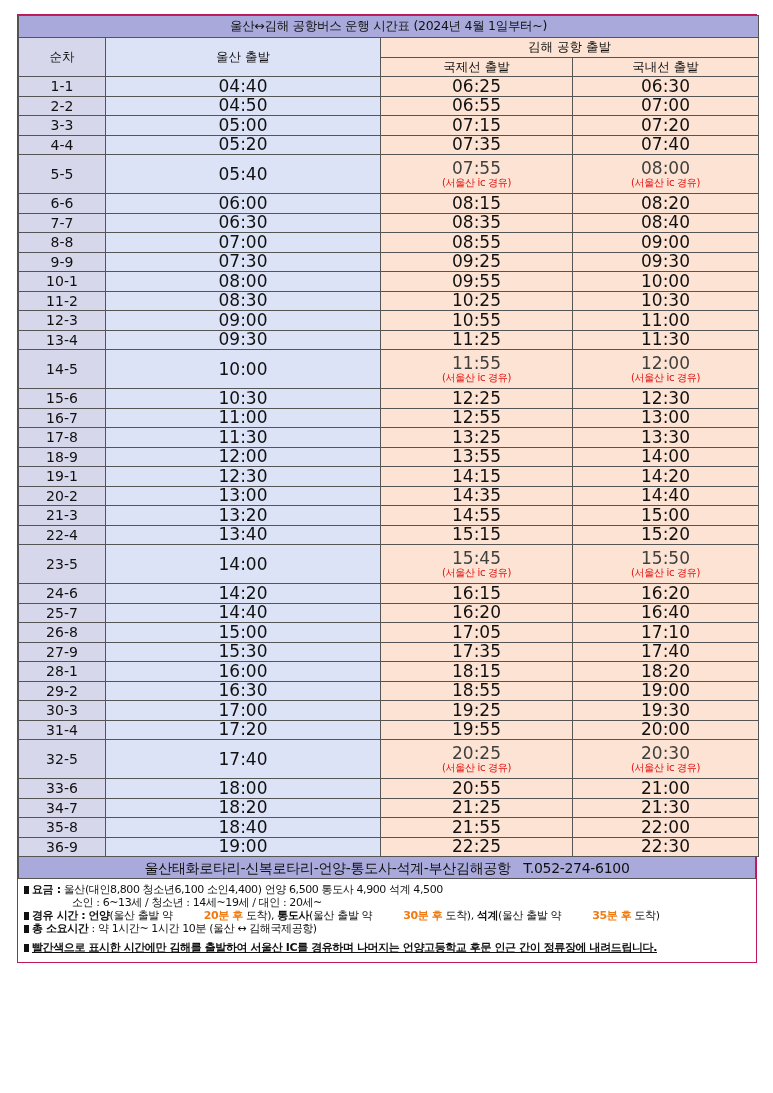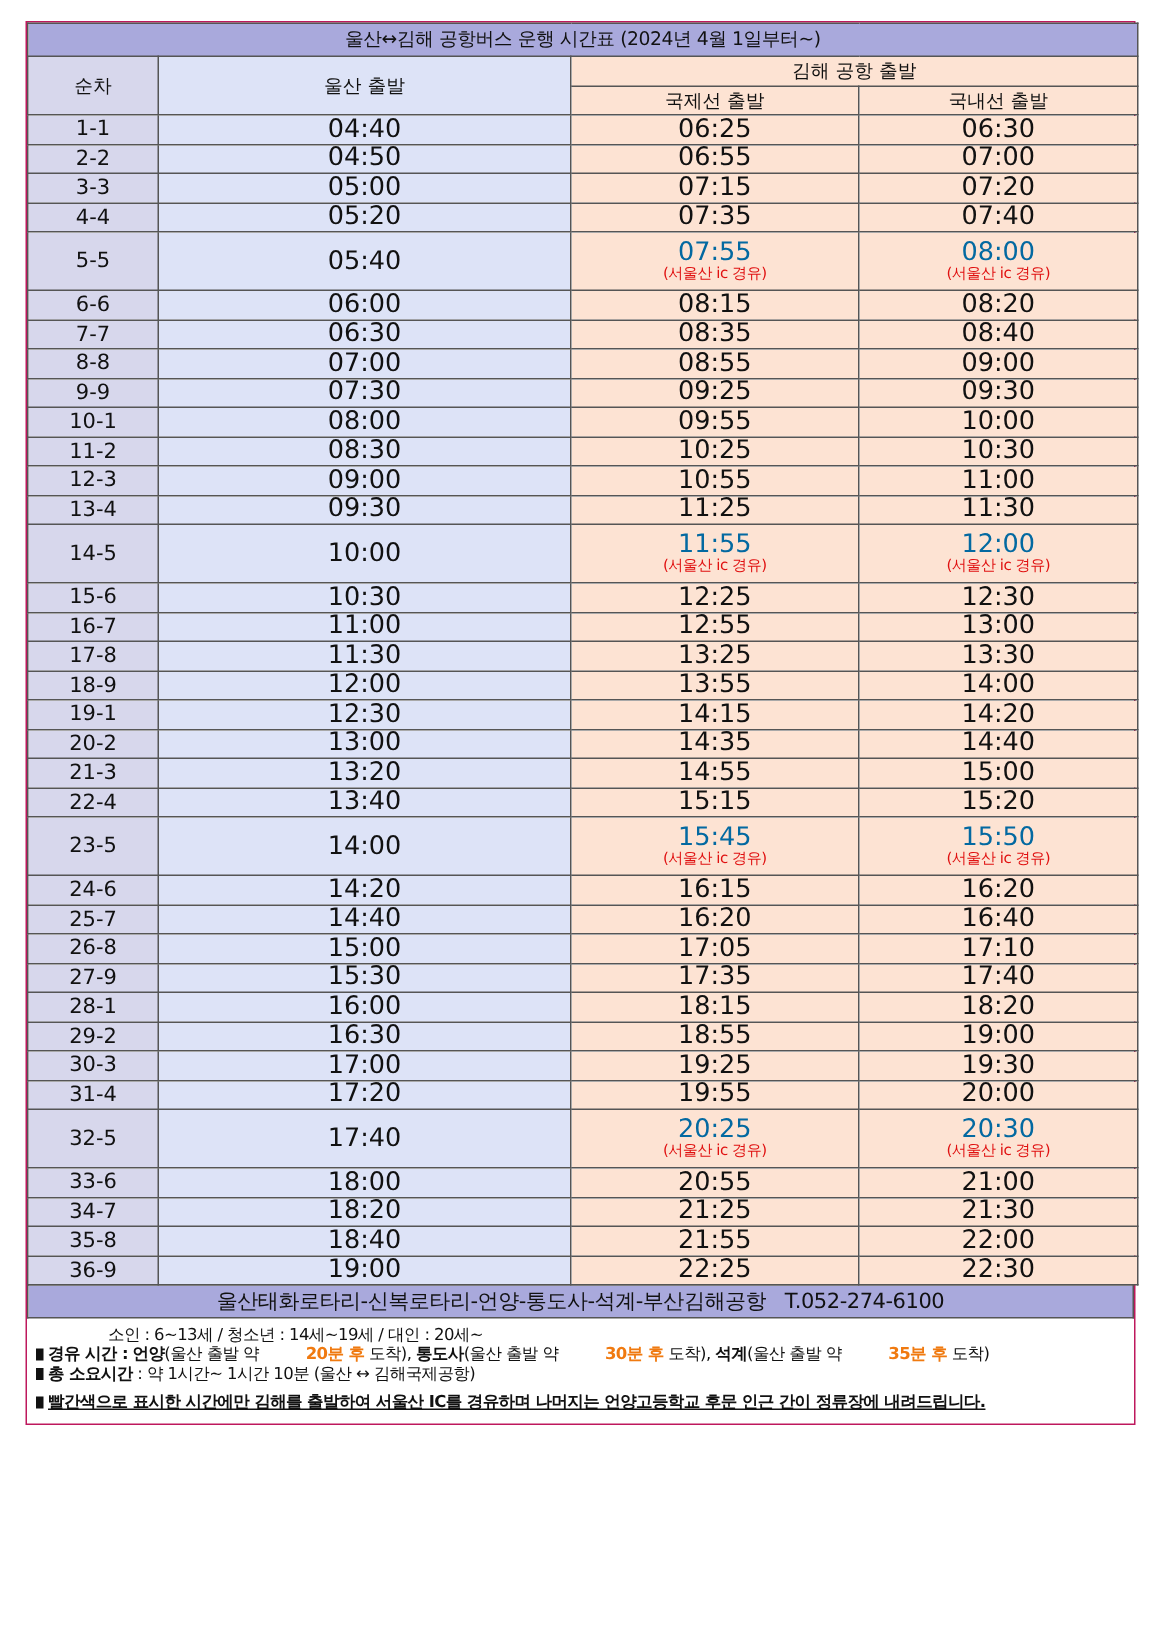--- a/index.html
+++ b/index.html
@@ -8,21 +8,21 @@
   table.tt{border-collapse:collapse;width:100%;table-layout:fixed;}
   table.tt td{border:1px solid #555;text-align:center;padding:0;line-height:1;overflow:hidden;white-space:nowrap;}
   .title td{background:#a9a9dc;height:21px;font-size:12.5px;letter-spacing:-0.3px;}
   .hdr td{font-size:12.5px;}
   .c-seq{background:#d7d7ec;}
   .c-ulsan{background:#dde3f7;}
   .c-gim{background:#fde3d3;}
   .row td{height:18.5px;font-size:17px;}
   .row td.c-seq{font-size:14px;}
   .row.tall td{height:38px;}
-  .red-time{color:#0369a1;font-size:17px;display:block;line-height:18px;}
+  .red-time{color:#404040;font-size:17px;display:block;line-height:18px;}
   .red-note{color:#e01010;font-size:10px;display:block;line-height:12px;letter-spacing:-0.3px;}
   .route td{background:#a9a9dc;height:21px;font-size:14px;letter-spacing:-0.3px;}
   #notes{padding:4px 6px 8px 6px;font-size:11px;line-height:13px;letter-spacing:-0.4px;}
   #notes .ln{white-space:nowrap;}
   #notes b{font-weight:bold;}
   .bullet{display:inline-block;width:5px;height:8px;background:#111;margin-right:3px;vertical-align:-1px;}
   .orange{color:#f07a10;font-weight:bold;margin-left:28px;}
   .indent{padding-left:48px;}
   .underline{text-decoration:underline;font-weight:bold;}
   .gap{height:6px;}
@@ -294,20 +294,23 @@
       </tbody>
   </table>
   <table class="tt" style="margin-top:-1px;">
     <tbody>
         <tr class="route">
           <td style="white-space:pre;">울산태화로타리-신복로타리-언양-통도사-석계-부산김해공항   T.052-274-6100</td>
         </tr>
   </tbody>
     </table>
   <div id="notes">
+    <div class="ln">
+      <span class="bullet"></span><b>요금 :</b><span> 울산(대인8,800 청소년6,100 소인4,400) 언양 6,500 통도사 4,900 석계 4,500</span>
+    </div>
     <div class="ln indent">소인 : 6~13세 / 청소년 : 14세~19세 / 대인 : 20세~</div>
     <div class="ln">
       <span class="bullet"></span><b>경유 시간 :</b>
       <b>언양</b><span>(울산 출발 약 </span><span class="orange">20분 후</span><span> 도착), </span><b>통도사</b><span>(울산 출발 약 </span><span class="orange">30분 후</span><span> 도착), </span><b>석계</b><span>(울산 출발 약 </span><span class="orange">35분 후</span><span> 도착)</span>
     </div>
     <div class="ln">
       <span class="bullet"></span><b>총 소요시간</b><span> : 약 1시간~ 1시간 10분 (울산 ↔ 김해국제공항)</span>
     </div>
     <div class="gap"></div>
     <div class="ln">

